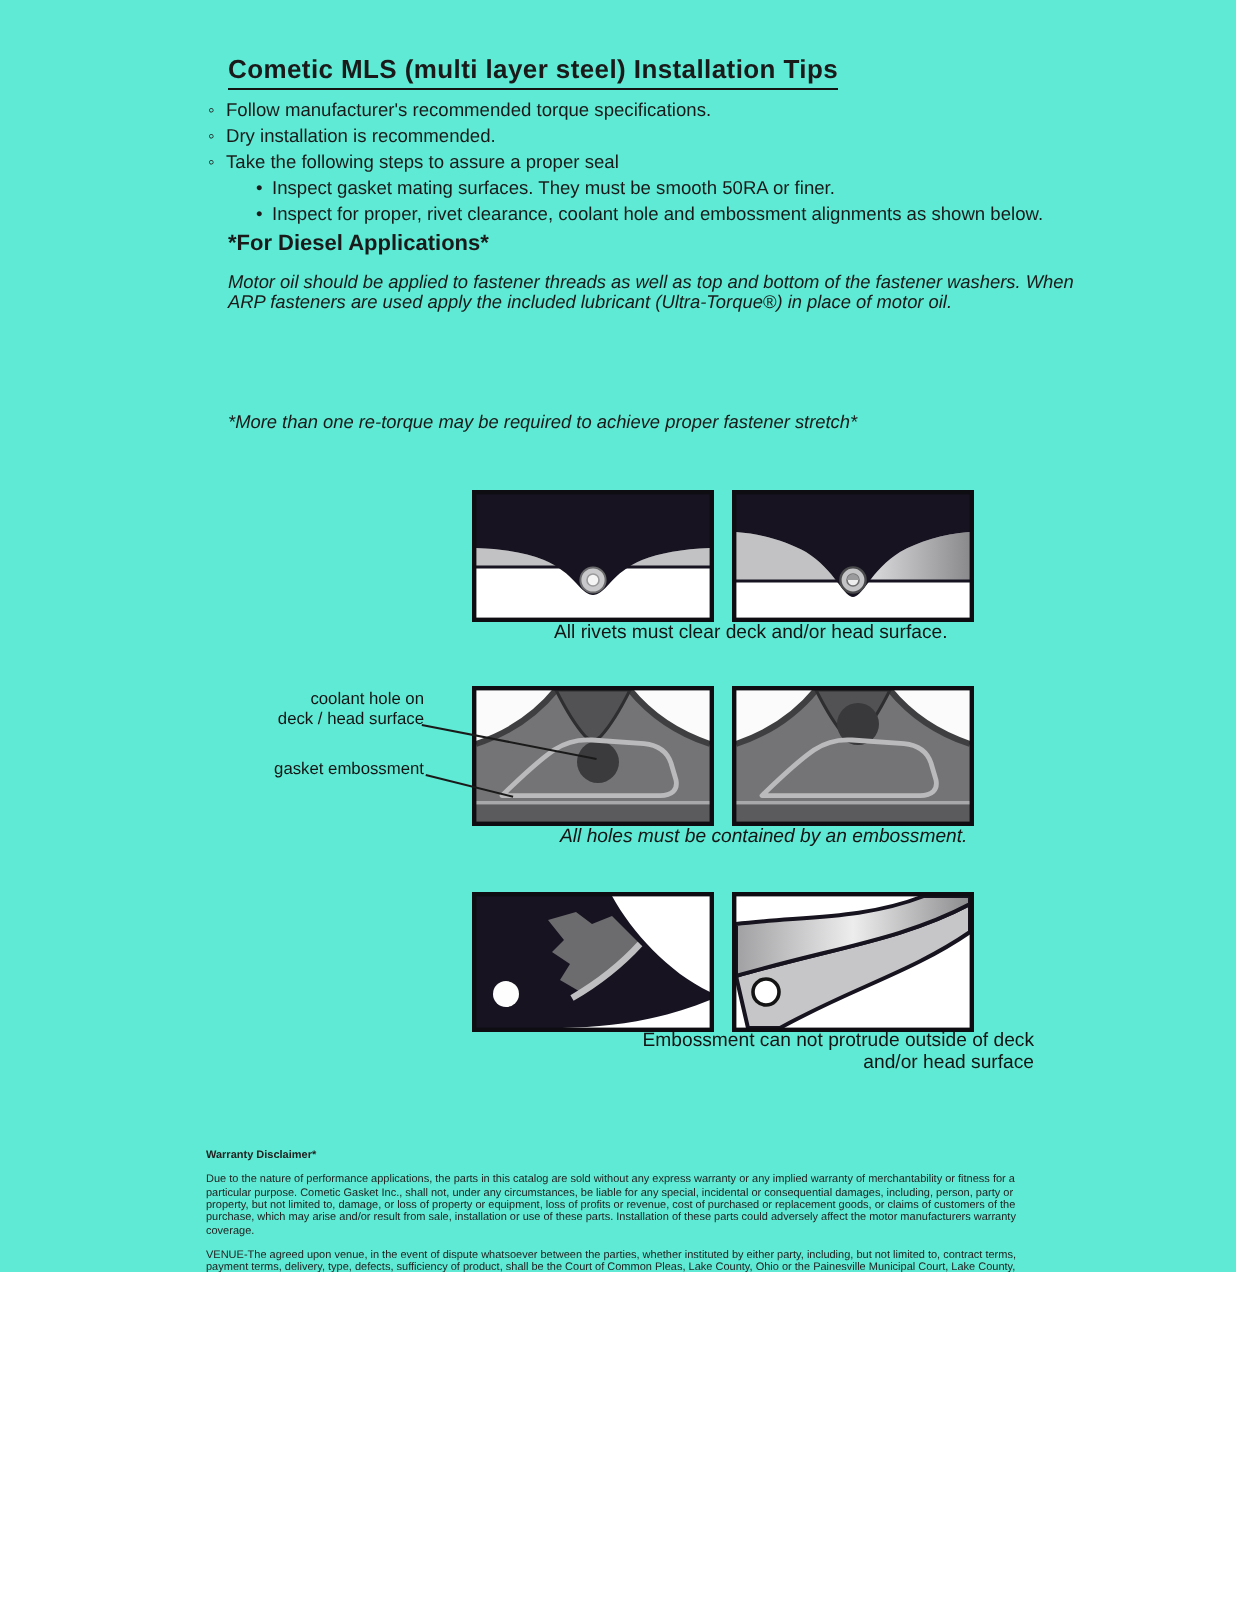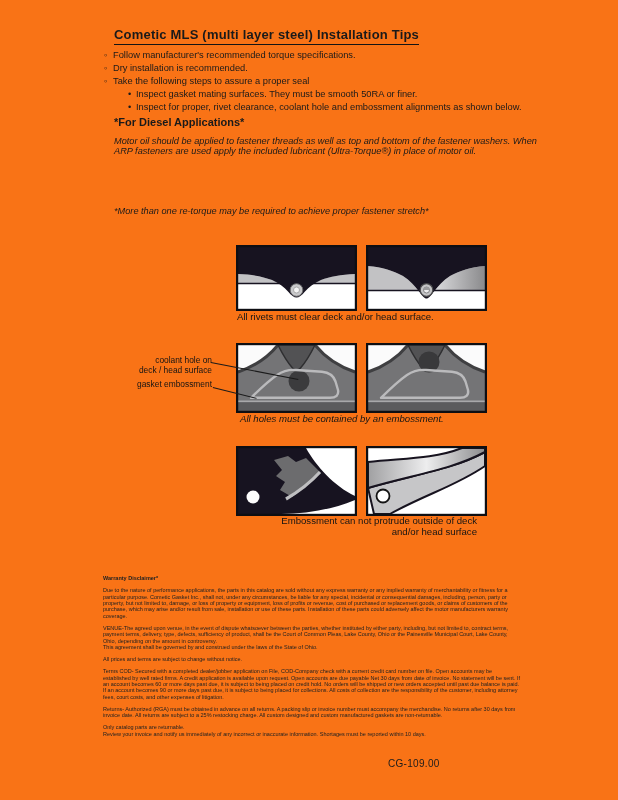--- a/index.html
+++ b/index.html
@@ -1,38 +1,38 @@
 <!DOCTYPE html>
 <html><head>
 <meta charset="utf-8">
 <style>
   * { margin:0; padding:0; box-sizing:border-box; }
   html,body { background:#ffffff; }
   body { font-family:"Liberation Sans", sans-serif; color:#1a1a1a; }
-  .page { position:relative; width:618px; height:800px; background:#f97316; overflow:hidden; }
+  .page { position:relative; width:618px; height:636px; background:#5eead4; overflow:hidden; }
 
   .title { position:absolute; left:114px; top:27px; font-size:13px; font-weight:bold;
            border-bottom:1.6px solid #141414; padding-bottom:2px; letter-spacing:0.2px; }
 
   .tips { position:absolute; left:104px; top:49px; width:470px; font-size:9.3px; line-height:12.9px; }
   .tip-row { display:flex; }
   .tip-row .marker { width:9px; flex:0 0 9px; text-align:left; }
   .tip-row.sub { margin-left:24px; }
   .tip-row.sub .marker { width:8px; flex:0 0 8px; }
 
   .diesel-heading { position:absolute; left:114px; top:116px; font-size:11px; font-weight:bold; }
   .para { position:absolute; left:114px; width:434px; font-size:9.2px; line-height:10.4px;font-style:italic; }
   .p1 { top:136px; }
   .p2 { top:166px; }
   .p3 { top:206px; }
 
   .rw-label { position:absolute; width:121px; text-align:center; font-size:13.5px; font-weight:bold;
               letter-spacing:0.4px; color:#141414;margin-top:47px; }
   .diagram { position:absolute; width:121px; }
-  .caption { position:absolute; font-size:9.6px; line-height:10.5px; color:#141414; }
+  .caption { position:absolute; font-size:9.6px; line-height:10.5px; color:#141414;margin-left:40px; }
   .preline { white-space:pre-line;text-align:right; }
 
   .side-label { position:absolute; left:118px; width:94px; text-align:right; font-size:8.4px;
                 line-height:9.6px; color:#141414; }
   .leader { position:absolute; height:1.2px; background:#1a1a1a; transform-origin:left top; z-index:5; }
 
   .legal { position:absolute; left:103px; top:575px; width:418px; font-size:5.5px; line-height:6.35px;
            color:#222; }
   .legal h4 { font-size:5.5px; font-weight:bold; margin-bottom:6px; }
   .legal p { margin-bottom:5.8px; white-space:pre-line; }
@@ -109,21 +109,21 @@
       <path d="M57.5,45 a3,3 0 0 1 6,0 z" fill="#9a9a9c"></path>
       <rect x="1.1" y="1.1" width="118.8" height="63.8" fill="none" stroke="#0e0e12" stroke-width="2.2"></rect>
     </svg>
   </div>
 
   <div class="caption" style="left:237px; top:312px;">All rivets must clear deck and/or head surface.</div>
 
   <div class="rw-label" style="left:236px; top:328px;">RIGHT</div>
   <div class="rw-label" style="left:366px; top:328px;">WRONG</div>
 
-  <div class="side-label preline" style="top:356px;">coolant hole on
+  <div class="side-label preline" style="top:345px;">coolant hole on
 deck / head surface</div>
   <div class="side-label" style="top:380px;">gasket embossment</div>
   <div class="leader" style="left:211px; top:362px; width:88.6px; transform:rotate(11deg);"></div>
   <div class="leader" style="left:213px; top:387px; width:45.4px; transform:rotate(14deg);"></div>
 
   <div class="diagram" style="left:236px; top:343px;">
     <svg width="121" height="70" viewBox="0 0 121 70">
       <rect x="0" y="0" width="121" height="70" fill="#747476"></rect>
       <rect x="2" y="57.5" width="117" height="1.8" fill="#a8a8aa"></rect>
       <rect x="2" y="59.3" width="117" height="8.7" fill="#5b5b5d"></rect>

